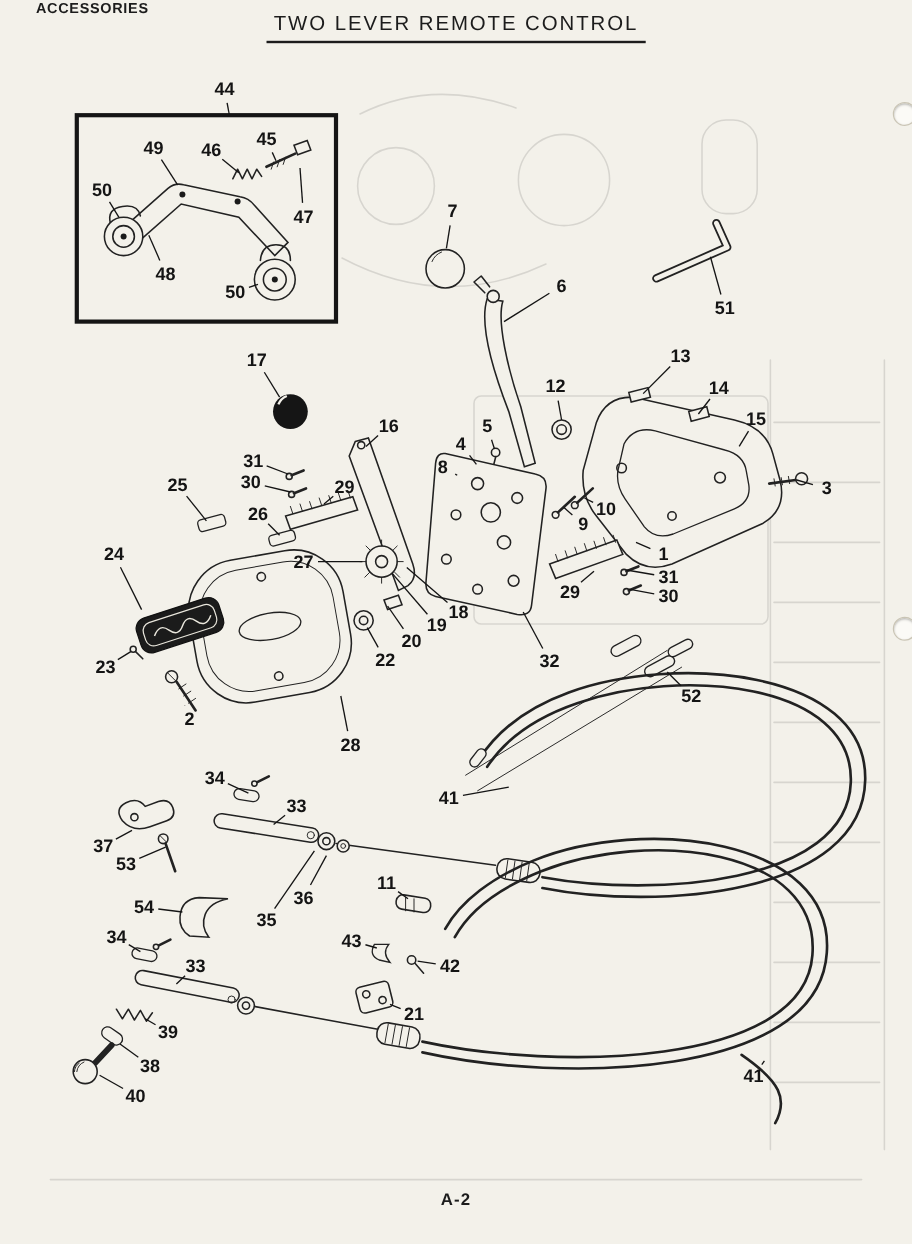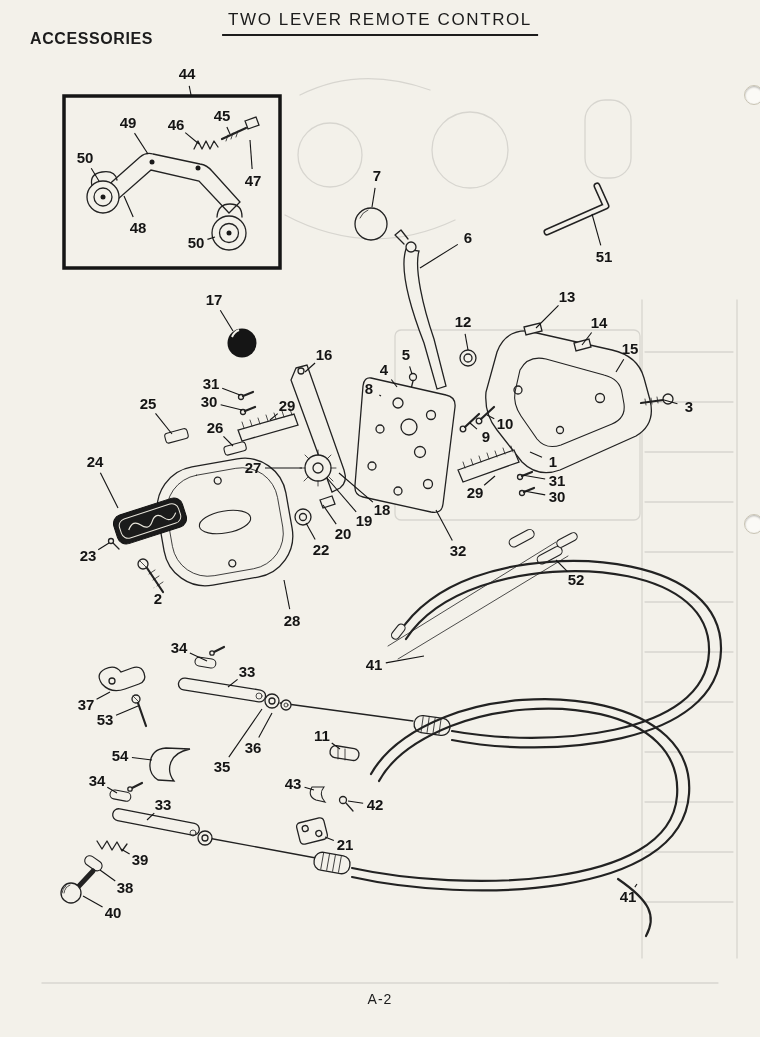--- a/index.html
+++ b/index.html
@@ -2,27 +2,27 @@
 <html style="--paper: #f3f1ea; --ink: #1c1c1c;"><head>
 <meta charset="utf-8">
 <style>
   :root { --paper:#f3f1ea; --ink:#1c1c1c; }
   html,body{margin:0;padding:0;}
   body{width:760px;height:1037px;position:relative;background:#d9d5c9;overflow:hidden;
        font-family:"Liberation Sans",sans-serif;}
   .page{position:absolute;inset:0;background:var(--paper);}
   .diagram{position:absolute;left:0;top:0;width:760px;height:1037px;}
 
-  .section-label{position:absolute;left:30px;top:30px;font-weight:bold;font-size:16px;
+  .section-label{position:absolute;left:30px;top:0;font-weight:bold;font-size:12px;
       letter-spacing:.6px;color:var(--ink);}
   .page-title{position:absolute;left:50%;top:10px;transform:translateX(-50%);
       font-weight:normal;font-size:17px;letter-spacing:1.6px;color:var(--ink);
       border-bottom:2px solid var(--ink);padding:0 6px 4px;white-space:nowrap;}
   .page-number{position:absolute;left:50%;top:991px;transform:translateX(-50%);
-      font-weight:normal;font-size:14px;letter-spacing:1px;color:var(--ink);}
+      font-weight:bold;font-size:14px;letter-spacing:1px;color:var(--ink);}
 
   .punch-hole{position:absolute;width:18px;height:18px;border-radius:50%;
       background:#fbfaf6;border:1px solid #c9c4b4;box-shadow:inset 0 1px 2px rgba(0,0,0,.28);}
   .hole-1{left:744px;top:85px;}
   .hole-2{left:744px;top:514px;}
 
   
   .fp{fill:var(--paper);stroke:#222;stroke-width:1.3;}
   .fp2{fill:var(--paper);stroke:#222;stroke-width:1.1;}
   .ln{fill:none;stroke:#222;stroke-width:1.3;stroke-linecap:round;stroke-linejoin:round;}

